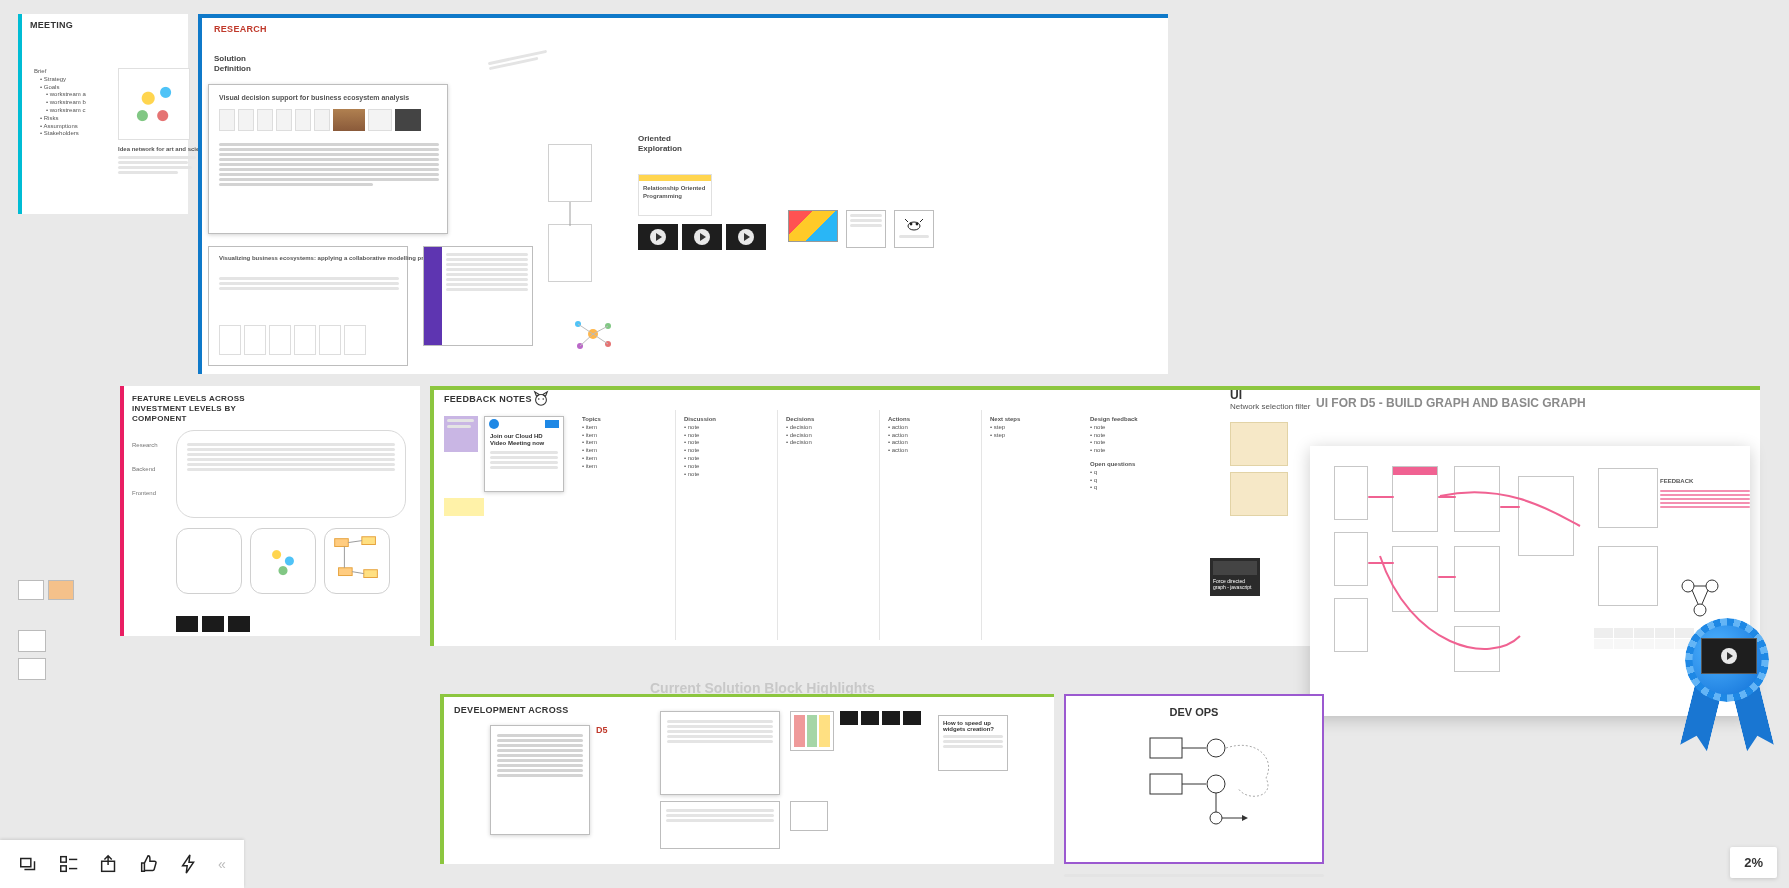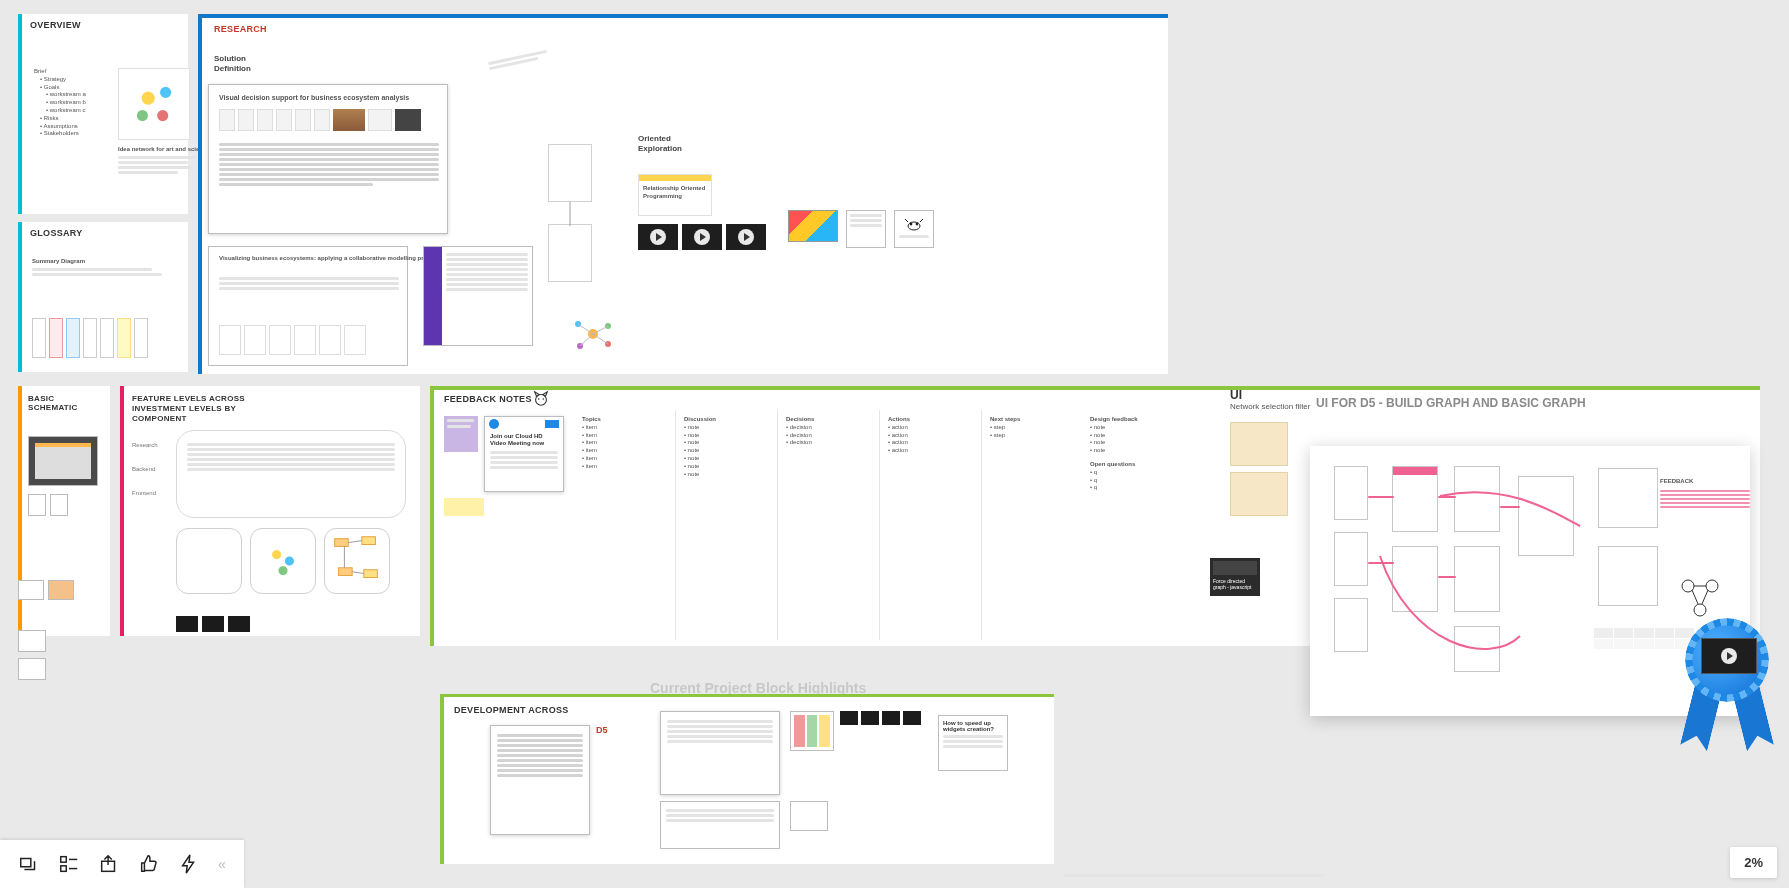--- a/index.html
+++ b/index.html
@@ -176,21 +176,21 @@
 
   .border-soft{ border:1px solid #d0d0d0; }
 </style>
 </head>
 <body>
 
 <div class="canvas">
 
   <div class="frame" style="left:18px;top:14px;width:170px;height:200px;">
     <div class="accent-l" style="background:#00bcd4"></div>
-    <div class="sect-title" style="left:12px;top:6px">OVERVIEW</div>
+    <div class="sect-title" style="left:12px;top:6px">MEETING</div>
 
     <div style="position:absolute;left:16px;top:54px;width:70px">
       <div class="outline-item">Brief</div>
       <div class="outline-item" style="margin-left:6px">• Strategy</div>
       <div class="outline-item" style="margin-left:6px">• Goals</div>
       <div class="outline-item" style="margin-left:12px">• workstream a</div>
       <div class="outline-item" style="margin-left:12px">• workstream b</div>
       <div class="outline-item" style="margin-left:12px">• workstream c</div>
       <div class="outline-item" style="margin-left:6px">• Risks</div>
       <div class="outline-item" style="margin-left:6px">• Assumptions</div>
@@ -205,38 +205,20 @@
     </div>
     <div style="position:absolute;left:100px;top:132px;width:80px">
        <div class="outline-item" style="font-weight:700">Idea network for art and science</div>
        <div class="textline l" style="width:78px"></div>
        <div class="textline l" style="width:70px"></div>
        <div class="textline l" style="width:74px"></div>
        <div class="textline l" style="width:60px"></div>
     </div>
   </div>
 
-  <div class="frame" style="left:18px;top:222px;width:170px;height:150px;">
-    <div class="accent-l" style="background:#00bcd4"></div>
-    <div class="sect-title" style="left:12px;top:6px">GLOSSARY</div>
-    <div class="textblock" style="left:14px;top:36px;width:140px">
-      <div class="outline-item" style="font-weight:700">Summary Diagram</div>
-      <div class="textline l" style="width:120px"></div>
-      <div class="textline l" style="width:130px"></div>
-    </div>
-    <div style="position:absolute;left:14px;top:96px;display:flex;gap:3px">
-       <div style="width:14px;height:40px;background:#fff;border:1px solid #ccc"></div>
-       <div style="width:14px;height:40px;background:#ffebee;border:1px solid #ef9a9a"></div>
-       <div style="width:14px;height:40px;background:#e3f2fd;border:1px solid #90caf9"></div>
-       <div style="width:14px;height:40px;background:#fff;border:1px solid #ccc"></div>
-       <div style="width:14px;height:40px;background:#fff;border:1px solid #ccc"></div>
-       <div style="width:14px;height:40px;background:#fff9c4;border:1px solid #ffe082"></div>
-       <div style="width:14px;height:40px;background:#fff;border:1px solid #ccc"></div>
-    </div>
-  </div>
 
   <div class="frame" style="left:198px;top:14px;width:970px;height:360px;">
     <div class="accent-l" style="background:#0f79c9"></div>
     <div class="accent-t" style="background:#0f79c9;left:4px"></div>
     <div class="sect-title" style="left:16px;top:10px;color:#c0392b">RESEARCH</div>
 
     <div class="sub-label" style="left:16px;top:40px;white-space:pre;font-weight:700">Solution
 Definition</div>
 
     <div class="card shadow" style="left:10px;top:70px;width:240px;height:150px;background:#fff">
@@ -364,34 +346,20 @@
       </svg>
       <div class="textline l" style="width:30px;margin-top:3px"></div>
     </div>
 
     <div style="position:absolute;left:290px;top:40px;transform:rotate(-12deg);font-size:6px;color:#999">
        <div class="textline l" style="width:60px"></div>
        <div class="textline l" style="width:50px"></div>
     </div>
   </div>
 
-  <div class="frame" style="left:18px;top:386px;width:92px;height:250px;">
-    <div class="accent-l" style="background:#ff9800"></div>
-    <div class="sect-title" style="left:10px;top:8px;white-space:pre;font-size:8px">BASIC
-SCHEMATIC</div>
-    <div class="card" style="left:10px;top:50px;width:70px;height:50px;background:#4a4a4a">
-       <div style="position:absolute;inset:6px;background:#ddd">
-         <div style="height:4px;background:#ffb74d"></div>
-       </div>
-    </div>
-    <div style="position:absolute;left:10px;top:108px;display:flex;gap:4px">
-      <div style="width:18px;height:22px;border:1px solid #bbb;background:#fff"></div>
-      <div style="width:18px;height:22px;border:1px solid #bbb;background:#fff"></div>
-    </div>
-  </div>
 
   <div style="position:absolute;left:18px;top:580px;width:90px">
      <div style="display:flex;gap:4px">
        <div style="width:26px;height:20px;border:1px solid #bbb;background:#fff"></div>
        <div style="width:26px;height:20px;border:1px solid #bbb;background:#f5c18a"></div>
      </div>
      <div style="margin-top:30px;width:28px">
        <div style="width:28px;height:22px;border:1px solid #bbb;background:#fff"></div>
        <div style="width:28px;height:22px;border:1px solid #bbb;background:#fff;margin-top:6px"></div>
      </div>
@@ -587,21 +555,21 @@
 
   <div style="position:absolute;left:1660px;top:478px;width:90px">
     <div class="outline-item" style="font-weight:700">FEEDBACK</div>
     <div class="textline" style="background:#f48fb1;height:2px;margin-top:4px"></div>
     <div class="textline" style="background:#f48fb1;height:2px"></div>
     <div class="textline" style="background:#f48fb1;height:2px"></div>
     <div class="textline" style="background:#f48fb1;height:2px"></div>
     <div class="textline" style="background:#f48fb1;height:2px"></div>
   </div>
 
-  <div style="position:absolute;left:650px;top:680px;font-size:14px;color:#c8c8c8;font-weight:600">Current Project Block Highlights</div>
+  <div style="position:absolute;left:650px;top:680px;font-size:14px;color:#c8c8c8;font-weight:600">Current Solution Block Highlights</div>
   <div style="position:absolute;left:466px;top:703px;font-size:14px;color:#d4d4d4;font-weight:600">New Block Notes</div>
 
   <div class="dev-region" style="left:440px;top:694px;width:614px;height:170px;background:#fff">
     <div class="accent-l" style="background:#8cc63f"></div>
     <div class="sect-title" style="left:14px;top:8px">DEVELOPMENT ACROSS</div>
 
     <div class="card shadow" style="left:50px;top:28px;width:100px;height:110px">
       <div style="padding:6px">
         <div class="textline"></div>
           <div class="textline"></div>
@@ -650,20 +618,38 @@
     <div class="card" style="left:220px;top:104px;width:120px;height:48px">
        <div style="padding:5px">
           <div class="textline l"></div>
           <div class="textline l"></div>
           <div class="textline l"></div>
         </div>
     </div>
     <div class="card" style="left:350px;top:104px;width:38px;height:30px"></div>
   </div>
 
+  <div class="devops-region" style="left:1064px;top:694px;width:260px;height:170px;background:#fff">
+    <div style="position:absolute;left:0;right:0;top:10px;text-align:center;font-weight:700;font-size:11px">DEV OPS</div>
+    <div class="sketch" style="left:80px;top:32px;width:140px;height:110px">
+      <svg viewBox="0 0 140 110">
+        <rect x="4" y="10" width="32" height="20" fill="none" stroke="#333"></rect>
+        <rect x="4" y="46" width="32" height="20" fill="none" stroke="#333"></rect>
+        <circle cx="70" cy="20" r="9" fill="none" stroke="#333"></circle>
+        <circle cx="70" cy="56" r="9" fill="none" stroke="#333"></circle>
+        <path d="M36 20 L60 20" stroke="#333"></path>
+        <path d="M36 56 L60 56" stroke="#333"></path>
+        <path d="M80 20 C 110 10, 130 30, 120 50 C 130 70, 100 74, 92 60" fill="none" stroke="#aaa" stroke-dasharray="2 2"></path>
+        <circle cx="70" cy="90" r="6" fill="none" stroke="#333"></circle>
+        <line x1="70" y1="65" x2="70" y2="84" stroke="#333"></line>
+        <line x1="76" y1="90" x2="96" y2="90" stroke="#333" marker-end=""></line>
+        <polygon points="96,87 102,90 96,93" fill="#333"></polygon>
+      </svg>
+    </div>
+  </div>
 
   <div style="position:absolute;left:1064px;top:872px;width:260px">
     <div class="textline l"></div>
   </div>
 
   <div style="position:absolute;left:1594px;top:628px;width:100px;height:70px">
     <div style="display:grid;grid-template-columns:repeat(5,1fr);gap:1px">
       <div style="height:10px;background:#eee"></div>
         <div style="height:10px;background:#eee"></div>
       <div style="height:10px;background:#eee"></div>

